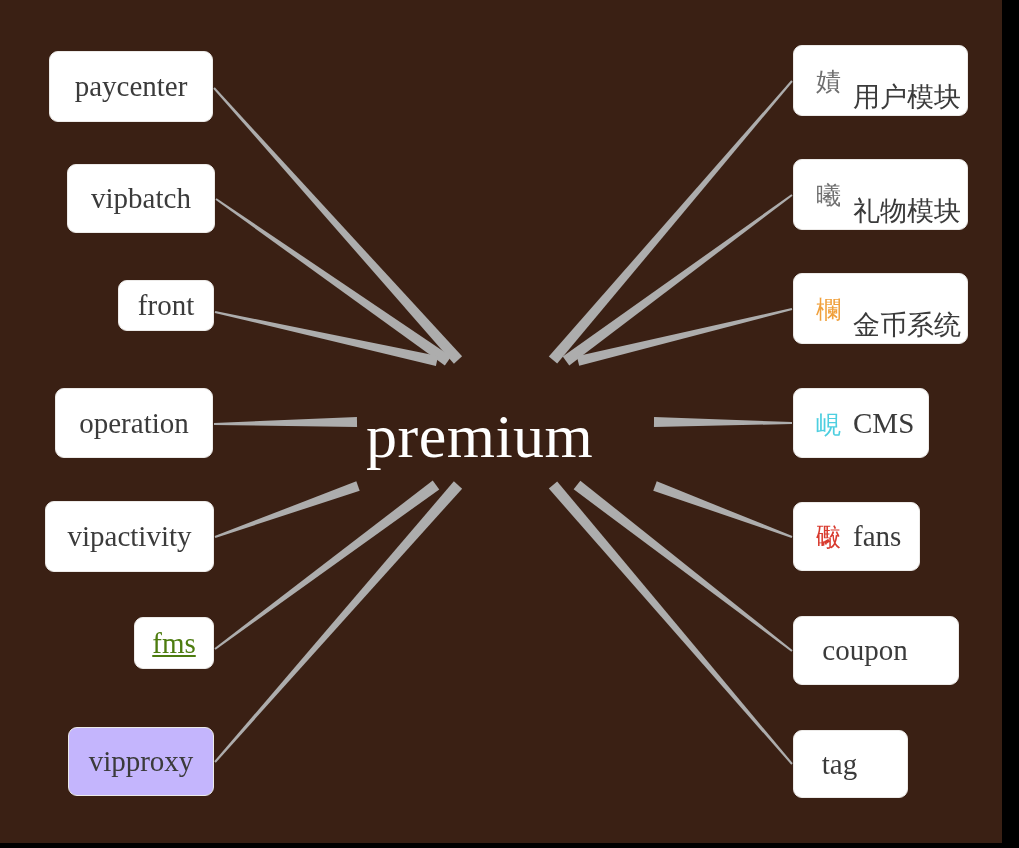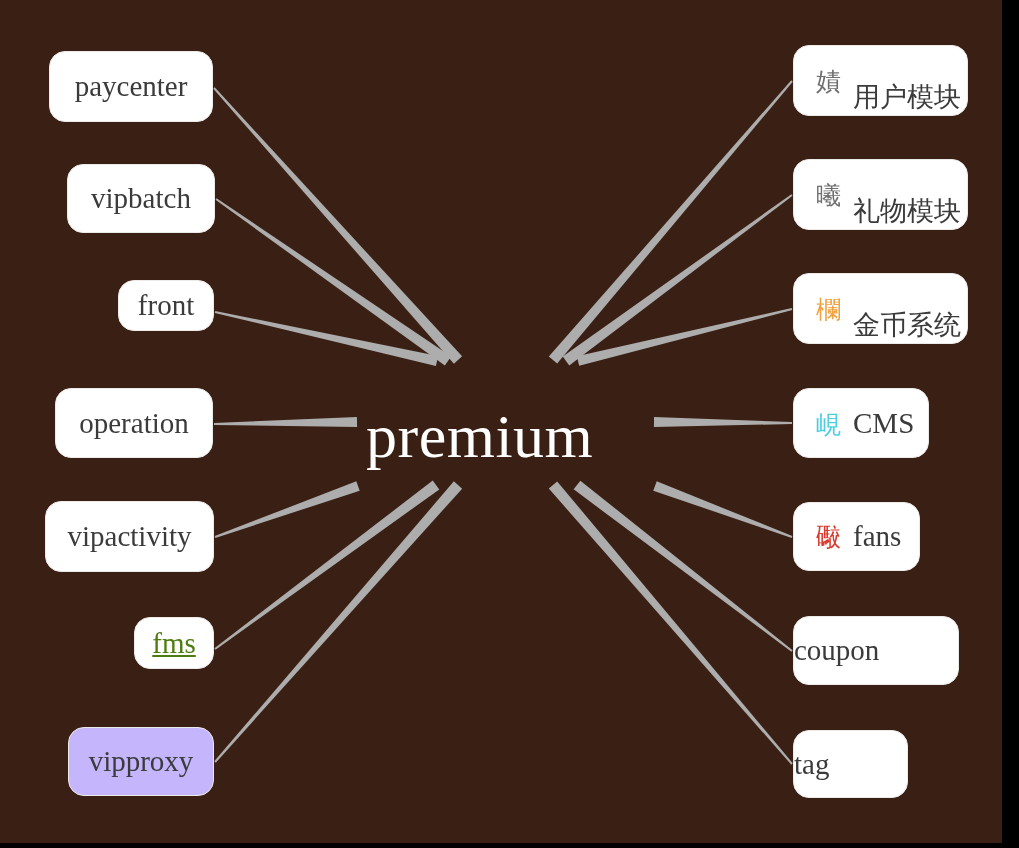--- a/index.html
+++ b/index.html
@@ -25,21 +25,21 @@
   #edges {
     position:absolute;
     left:0; top:0;
     width:1002px; height:843px;
     pointer-events:none;
   }
   .node {
     position:absolute;
     background:#ffffff;
     border:1px solid #eceae8;
-    border-radius:16px;
+    border-radius:9px;
     display:flex;
     align-items:center;
     justify-content:center;
     color:#3b3b3b;
     font-family:"Liberation Serif", serif;
     font-size:29px;
     line-height:1;
     white-space:nowrap;
     box-shadow:0 0 0 0 rgba(0,0,0,0);
   }
@@ -53,21 +53,21 @@
   }
   .node .lbl {
     font-family:"Liberation Serif", serif;
   }
   .node.cjk .lbl {
     font-family:"DejaVu Sans", sans-serif;
     font-size:27px;
     margin-top:31px;
   }
   .node.pad-left  { justify-content:flex-start; padding-left:22px; }
-  .node.pad-right { justify-content:flex-start;   padding-right:22px; }
+  .node.pad-right { justify-content:center;   padding-right:22px; }
 
   #root {
     position:absolute;
     color:#ffffff;
     font-family:"Liberation Serif", serif;
     font-size:62px;
     line-height:1;
     white-space:nowrap;
     letter-spacing:0.5px;
   }

